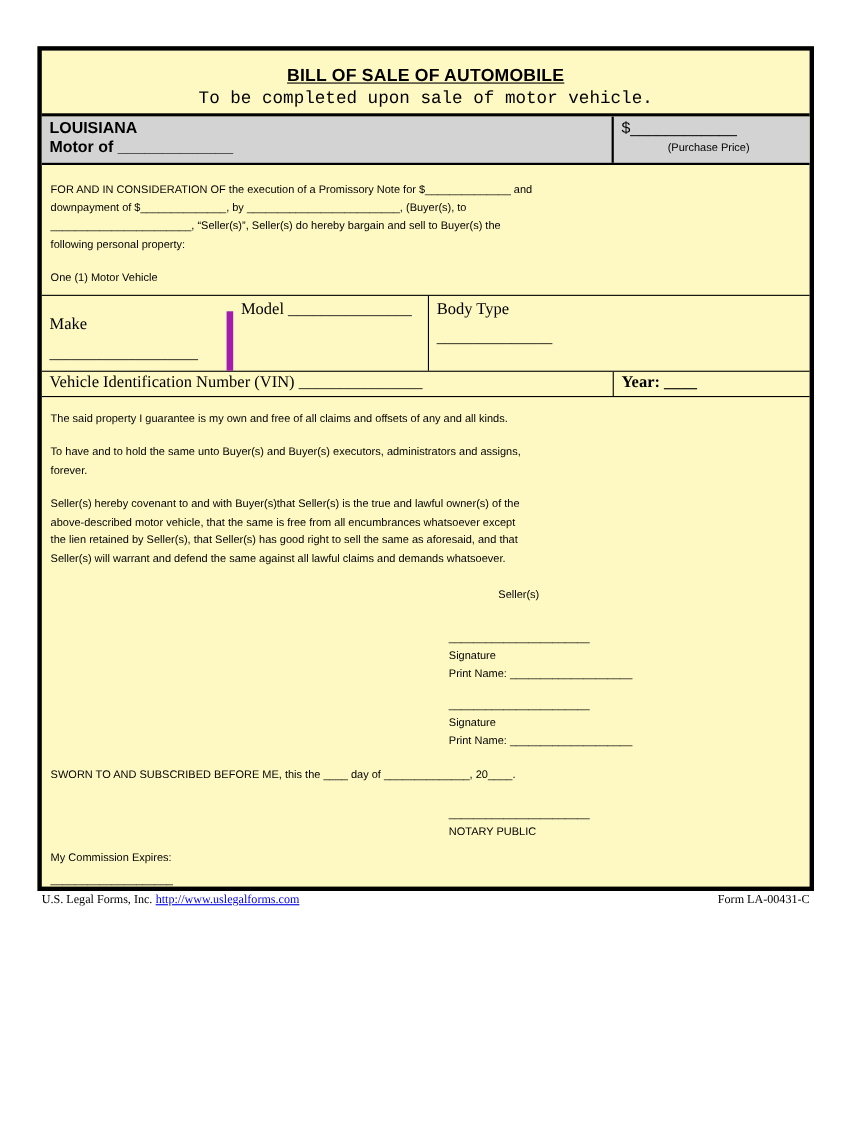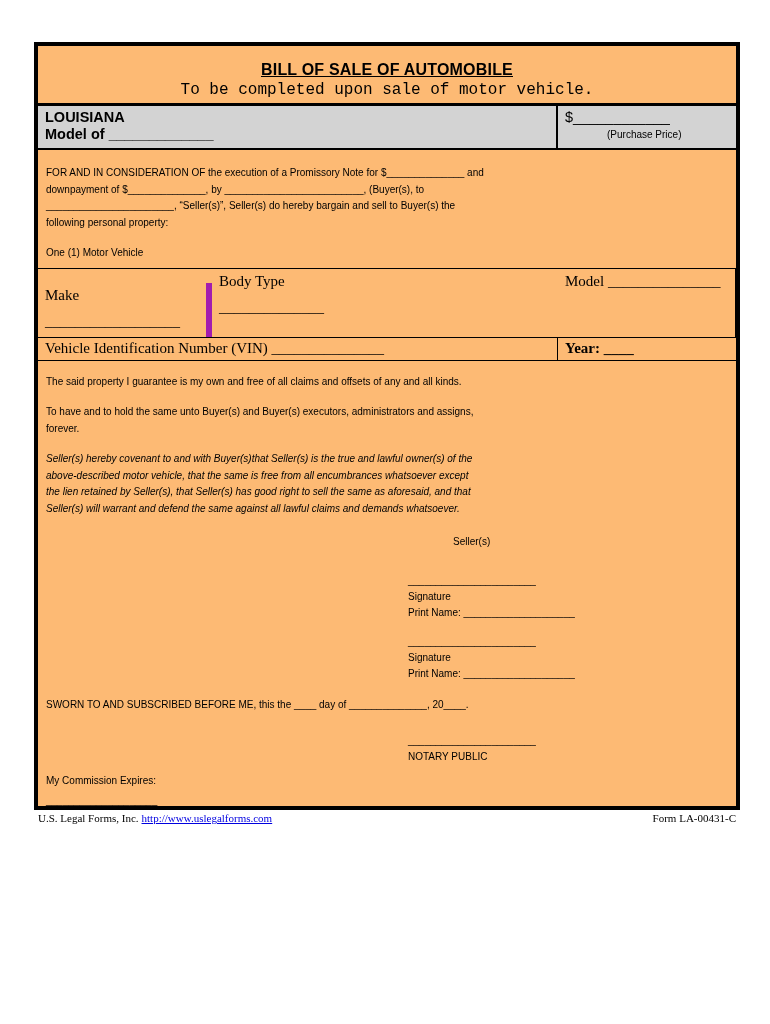--- a/index.html
+++ b/index.html
@@ -7,21 +7,21 @@
   body {
     width: 770px; height: 1024px;
     font-family: "Liberation Sans", sans-serif;
     color: #000;
   }
   .page { position: relative; width: 770px; height: 1024px; background: #fff; overflow: hidden; }
 
   .doc {
     position: absolute; left: 34px; top: 42px;
     width: 706px; height: 768px;
-    border: 4px solid #000; background: #fdba74;
+    border: 4px solid #000; background: #fef9c3;
     display: flex; flex-direction: column;
   }
 
   
   .title-box { text-align: center; padding: 15px 0 4px; border-bottom: 3px solid #000; }
   .doc-title { font-size: 16px; font-weight: bold; text-decoration: underline; letter-spacing: .2px; }
   .doc-subtitle { font-family: "Liberation Mono", "DejaVu Sans Mono", monospace; font-size: 16px; margin-top: 2px; }
 
   
   .header-row { display: flex; background: #d3d3d3; border-bottom: 2px solid #000; }
@@ -45,21 +45,21 @@
   .cell-make { width: 174px; border-right: 6px solid #a21caf; margin-top: 14px; }
   .cell-model { width: 178px; border-right: 1px solid #000; }
   .cell-bodytype { flex: 1; }
   .cell-blank { margin-top: 9px; }
   .vin-row { display: flex; }
   .vin-left { flex: 1; padding: 2px 7px 3px; border-right: 1px solid #000; }
   .vin-right { width: 178px; padding: 2px 7px 3px; font-weight: bold; }
 
   .para-guarantee { margin-top: 13px; }
   .para-habendum  { margin-top: 14px; }
-  .para-covenant  { margin-top: 14px; font-style: italic; }
+  .para-covenant  { margin-top: 14px; }
 
   
   .seller-heading { margin: 17px 0 0 407px; }
   .sig-group { margin-left: 362px; line-height: 16px; }
   .sig-group.first  { margin-top: 22px; }
   .sig-group.second { margin-top: 13px; }
 
   .para-sworn { margin-top: 15px; }
 
   .notary-block { margin-left: 362px; margin-top: 20px; line-height: 16px; }
@@ -82,21 +82,21 @@
   <div class="doc">
 
     <div class="title-box">
       <div class="doc-title">BILL OF SALE OF AUTOMOBILE</div>
       <div class="doc-subtitle">To be completed upon sale of motor vehicle.</div>
     </div>
 
     <div class="header-row">
       <div class="header-left">
         <div>LOUISIANA</div>
-        <div>Model of _____________</div>
+        <div>Motor of _____________</div>
       </div>
       <div class="header-right">
         <div>$____________</div>
         <div class="price-caption">(Purchase Price)</div>
       </div>
     </div>
 
     <div class="section">
       <div class="prewrap para-consideration">FOR AND IN CONSIDERATION OF the execution of a Promissory Note for $______________ and
 downpayment of $______________, by _________________________, (Buyer(s),  to
@@ -104,26 +104,26 @@
 following personal property:</div>
       <div class="para-vehicle">One (1) Motor Vehicle</div>
     </div>
 
     <div class="veh-table">
       <div class="veh-row">
         <div class="veh-cell cell-make">
           <div>Make</div>
           <div class="cell-blank">__________________</div>
         </div>
+        <div class="veh-cell cell-model">
+          <div>Model _______________</div>
+        </div>
         <div class="veh-cell cell-bodytype">
           <div>Body Type</div>
           <div class="cell-blank">______________</div>
-        </div>
-        <div class="veh-cell cell-model">
-          <div>Model _______________</div>
         </div>
       </div>
       <div class="vin-row">
         <div class="vin-left">Vehicle Identification Number (VIN) _______________</div>
         <div class="vin-right">Year: ____</div>
       </div>
     </div>
 
     <div class="section">
       <div class="para-guarantee">The said property I guarantee is my own and free of all claims and offsets of any and all kinds.</div>

